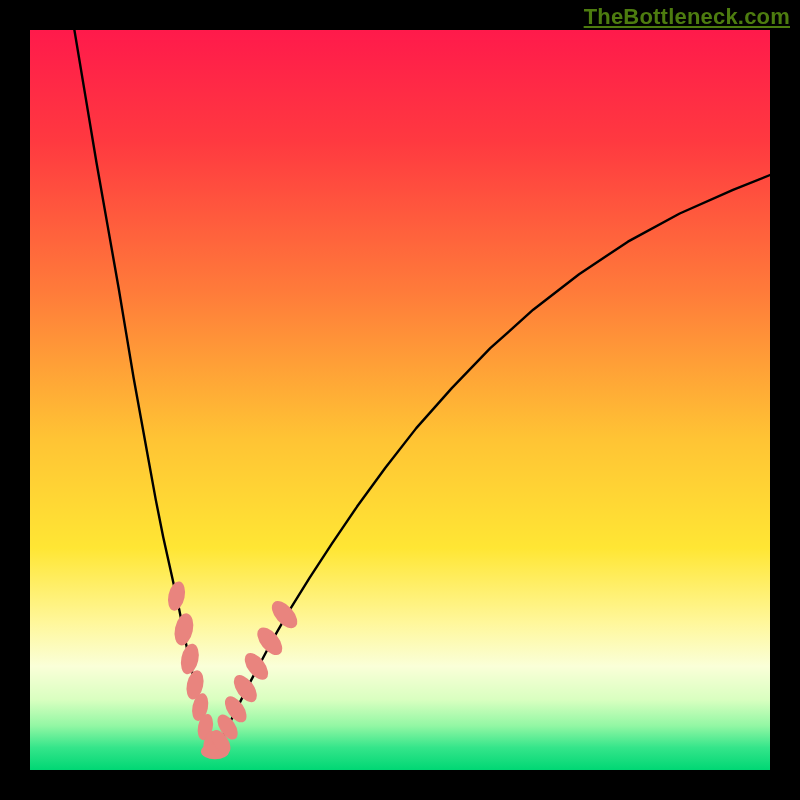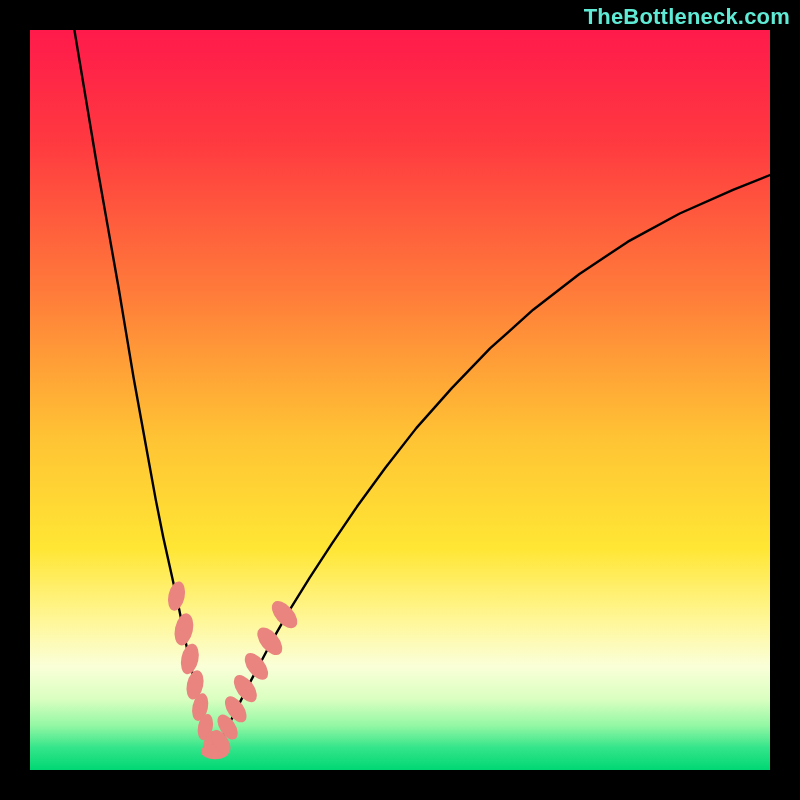--- a/index.html
+++ b/index.html
@@ -24,23 +24,24 @@
     width: 740px;
     height: 740px;
     overflow: hidden;
   }
   .watermark {
     position: absolute;
     top: 4px;
     right: 10px;
     font-size: 22px;
     font-weight: 600;
-    color: #5eead4;
+    color: #4d7c0f;
     letter-spacing: 0.2px;
     font-family: Arial, sans-serif;
+    text-decoration: underline;
   }
   svg { display:block; }
 </style>
 </head>
 <body>
 
 <div class="frame">
   <div class="plot">
     <svg id="svg" width="740" height="740" viewBox="0 0 740 740">
         <defs>

